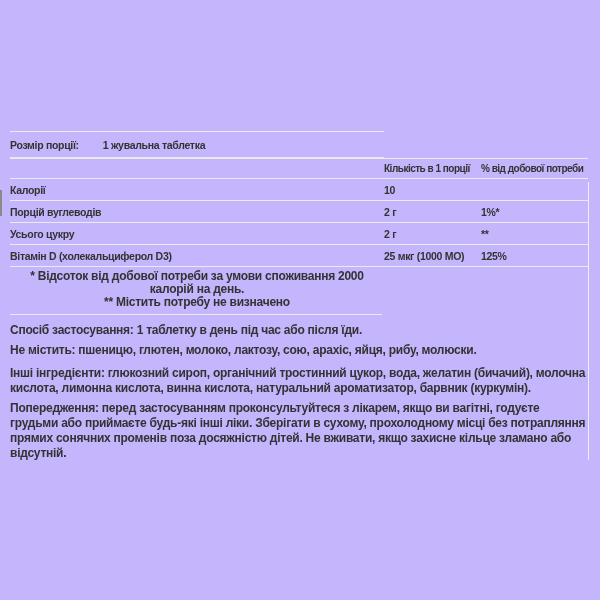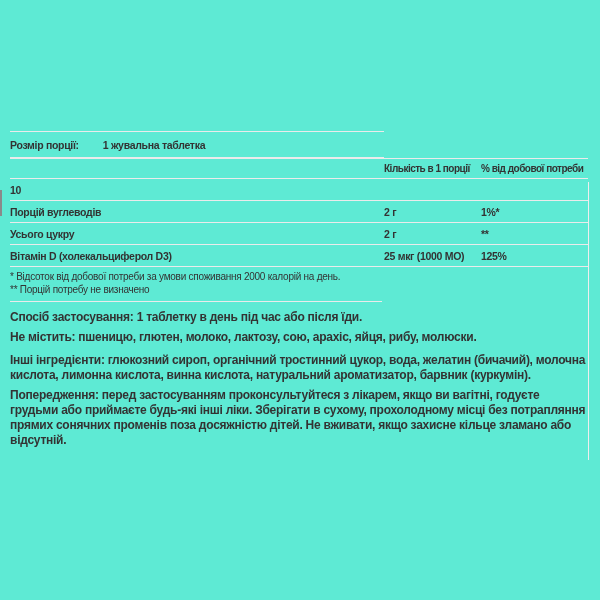--- a/index.html
+++ b/index.html
@@ -3,21 +3,21 @@
 <meta charset="utf-8">
 <style>
   html, body { margin: 0; padding: 0; }
   body {
     width: 600px; height: 600px;
     background: #ffffff;
     font-family: "Liberation Sans", sans-serif;
     color: #333333;
     overflow: hidden;
   }
-  .screen { position: relative; width: 600px; height: 600px; background: #5eead4; }
+  .screen { position: relative; width: 600px; height: 600px; background: #c4b5fd; }
   .content { position: absolute; left: 10px; right: 12px; top: 131px; }
 
   
   .serving-block { width: 374px; border-top: 1px solid #ebebeb; }
   .serving-row {
     height: 25px; display: flex; align-items: center;
     font-size: 10.5px; font-weight: 700; letter-spacing: -0.3px;
     white-space: nowrap;
   }
   .serving-row.first { border-bottom: 1px solid #ebebeb; }
@@ -31,22 +31,23 @@
     border-bottom: 1px solid #ebebeb;
     font-size: 10.5px; font-weight: 700; letter-spacing: -0.3px;
     white-space: nowrap;
   }
   .t-row.t-head { height: 19px; border-bottom: 1px solid #ebebeb; }
   .t-head .c2, .t-head .c3 { font-size: 10px; letter-spacing: -0.5px; }
 
   
   .footnotes {
     margin-top: 3px; width: 374px;
-    font-size: 10px; font-weight: 400; letter-spacing: -0.25px;
+    font-size: 12px; font-weight: 700; letter-spacing: -0.25px;
     line-height: 13px;
+    text-align: center;
   }
   .part-divider { width: 372px; border-bottom: 1px solid #ebebeb; margin-top: 5px; }
 
   
   .para {
     margin: 8px 0 0 0;
     font-size: 12px; font-weight: 700; letter-spacing: -0.25px;
     line-height: 15px;
   }
   .para.tight { margin-top: 5px; }
@@ -76,20 +77,21 @@
     </div>
 
     <div class="facts-table">
       <div class="t-row t-head">
         <span class="c1"></span>
         <span class="c2">Кількість в 1 порції</span>
         <span class="c3">% від добової потреби</span>
       </div>
 
       <div class="t-row">
+        <span class="c1">Калорії</span>
         <span class="c2">10</span>
         <span class="c3"></span>
       </div>
       <div class="t-row">
         <span class="c1">Порцій вуглеводів</span>
         <span class="c2">2 г</span>
         <span class="c3">1%*</span>
       </div>
       <div class="t-row">
         <span class="c1">Усього цукру</span>
@@ -98,21 +100,21 @@
       </div>
       <div class="t-row">
         <span class="c1">Вітамін D (холекальциферол D3)</span>
         <span class="c2">25 мкг (1000 МО)</span>
         <span class="c3">125%</span>
       </div>
     </div>
 
     <div class="footnotes">
       <div>* Відсоток від добової потреби за умови споживання 2000 калорій на день.</div>
-      <div>** Порцій потребу не визначено</div>
+      <div>** Містить потребу не визначено</div>
     </div>
 
     <div class="part-divider"></div>
 
     <p class="para"><span class="lead">Спосіб застосування:</span><span>1 таблетку в день під час або після їди.</span></p>
 
     <p class="para tight"><span class="lead">Не містить:</span><span>пшеницю, глютен, молоко, лактозу, сою, арахіс, яйця, рибу, молюски.</span></p>
 
     <p class="para"><span class="lead">Інші інгредієнти:</span><span>глюкозний сироп, органічний тростинний цукор, вода, желатин (бичачий), молочна кислота, лимонна кислота, винна кислота, натуральний ароматизатор, барвник (куркумін).</span></p>
 

